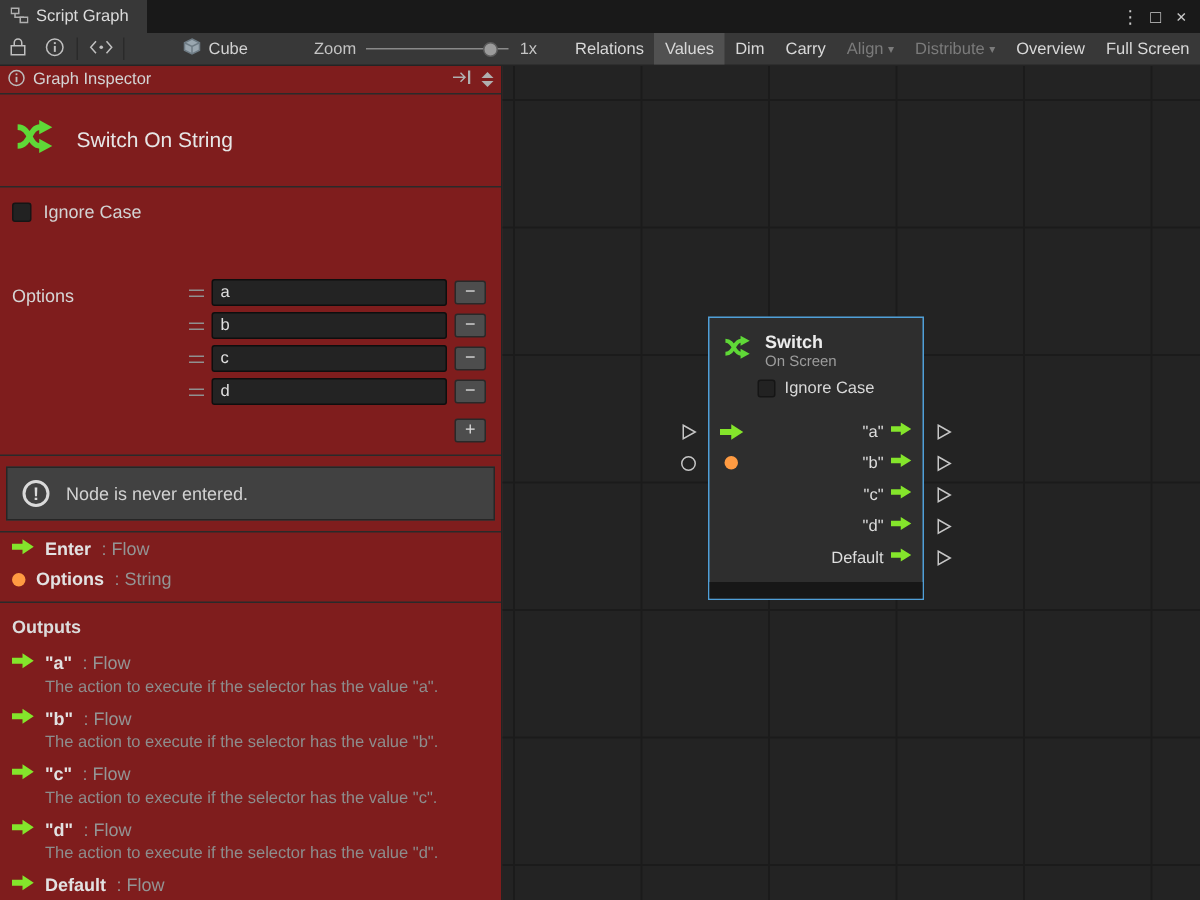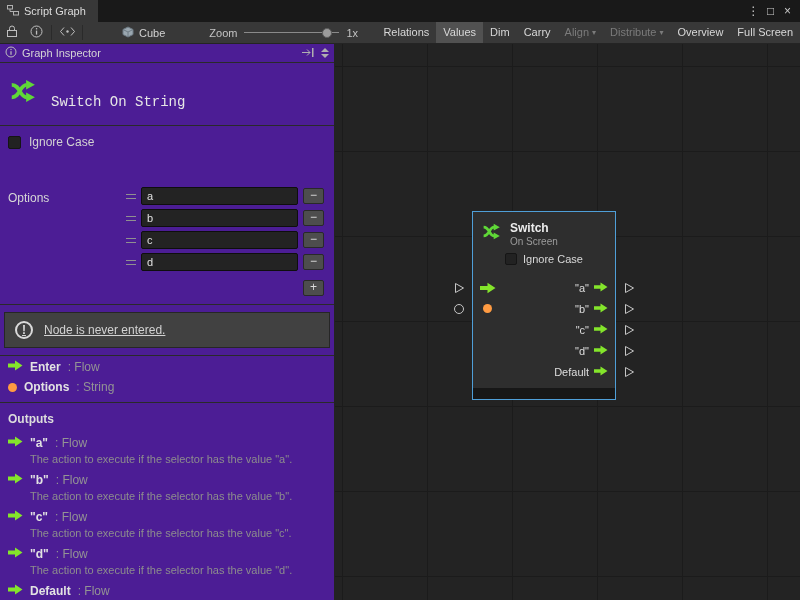--- a/index.html
+++ b/index.html
@@ -21,49 +21,49 @@
   .tbtn{height:21px;display:flex;align-items:center;padding:0 7px;color:#d8d8d8;}
   .tbtn.active{background:#515151;}
   .tbtn.disabled{color:#7b7b7b;}
   .tbtn.dropdown::after{content:"▾";margin-left:3px;font-size:8px;}
   .target-btn{display:flex;align-items:center;gap:5px;margin-left:30px;padding:0 6px;height:21px;}
   .zoom-wrap{display:flex;align-items:center;margin-left:38px;gap:7px;color:#c4c4c4;}
   .slider{position:relative;width:95px;height:10px;}
   .slider .track{position:absolute;left:0;right:0;top:4.5px;height:1px;background:#8a8a8a;}
   .slider .thumb{position:absolute;left:82%;top:0;width:10px;height:10px;border-radius:50%;
     background:#9b9b9b;border:1px solid #5c5c5c;}
-  .tb-right{margin-left:auto;display:flex;align-items:flex-start;height:22px;}
+  .tb-right{margin-left:auto;display:flex;align-items:center;height:22px;}
 
   
-  .inspector{position:absolute;left:0;top:44px;width:335px;height:556px;background:#4c1d95;
+  .inspector{position:absolute;left:0;top:44px;width:335px;height:556px;background:#7f1d1d;
     border-right:1px solid #232323;font-size:12px;overflow:hidden;}
   .insp-header{height:19px;display:flex;align-items:center;gap:5px;padding:0 5px;
     border-bottom:1px solid #2a2a2a;font-size:11px;color:#d4d4d4;}
   .insp-header .right-icons{margin-left:auto;display:flex;align-items:center;gap:6px;}
   .spinner{display:flex;flex-direction:column;gap:2px;}
   .spinner i{width:0;height:0;border-left:4px solid transparent;border-right:4px solid transparent;}
   .spinner .up{border-bottom:4px solid #b0b0b0;}
   .spinner .down{border-top:4px solid #b0b0b0;}
-  .insp-title{display:flex;align-items:flex-end;gap:13px;padding:13px 8px 15px;font-family:Liberation Mono, monospace;}
+  .insp-title{display:flex;align-items:center;gap:13px;padding:13px 8px 15px;}
   .insp-title .name{font-size:14px;color:#e6e6e6;}
   .hdiv{height:1px;background:#2a2a2a;}
   .row-check{display:flex;align-items:center;gap:8px;padding:9px 8px 2px;}
   .checkbox{width:13px;height:13px;background:#222;border:1px solid #151515;border-radius:2px;flex:0 0 auto;}
   .options{display:flex;padding:4px 10px 4px 8px;margin-top:32px;}
   .options-label{width:118px;padding-top:4px;color:#d6d6d6;}
   .opt-list{flex:1;}
   .opt-row{display:flex;align-items:center;gap:5px;margin-bottom:4px;}
   .handle{width:10px;height:5px;border-top:1px solid #909090;border-bottom:1px solid #909090;flex:0 0 auto;}
   .opt-field{flex:1;min-width:0;height:18px;background:#232323;border:1px solid #0e0e0e;border-radius:2px;
     color:#e0e0e0;font-size:11px;padding:0 5px;font-family:inherit;outline:none;}
   .mini-btn{width:21px;height:16px;background:#4d4d4d;border:1px solid #292929;border-radius:2px;
     color:#dcdcdc;font-size:12px;line-height:13px;text-align:center;flex:0 0 auto;}
   .opt-add{display:flex;justify-content:flex-end;padding:1px 10px 8px 0;}
   .warning{margin:7px 4px;border:1px solid #262626;background:#414141;display:flex;align-items:center;
-    gap:11px;padding:8px 10px;text-decoration:underline;}
+    gap:11px;padding:8px 10px;}
   .warn-icon{width:18px;height:18px;border:2px solid #dadada;border-radius:50%;color:#dadada;
     font-weight:bold;display:flex;align-items:center;justify-content:center;font-size:12px;flex:0 0 auto;}
   .warn-icon::after{content:"!";}
   .sect-h{font-weight:bold;color:#dcdcdc;padding:9px 8px 6px;}
   .port-line{display:flex;align-items:center;gap:7px;padding:4px 8px 2px;}
   .port-name{font-weight:bold;color:#e2e2e2;}
   .port-type{color:#949494;}
   .port-desc{color:#8d8d8d;font-size:11px;padding:1px 8px 4px 30px;}
   .dot{width:9px;height:9px;border-radius:50%;background:#ff9b42;flex:0 0 auto;}
 

